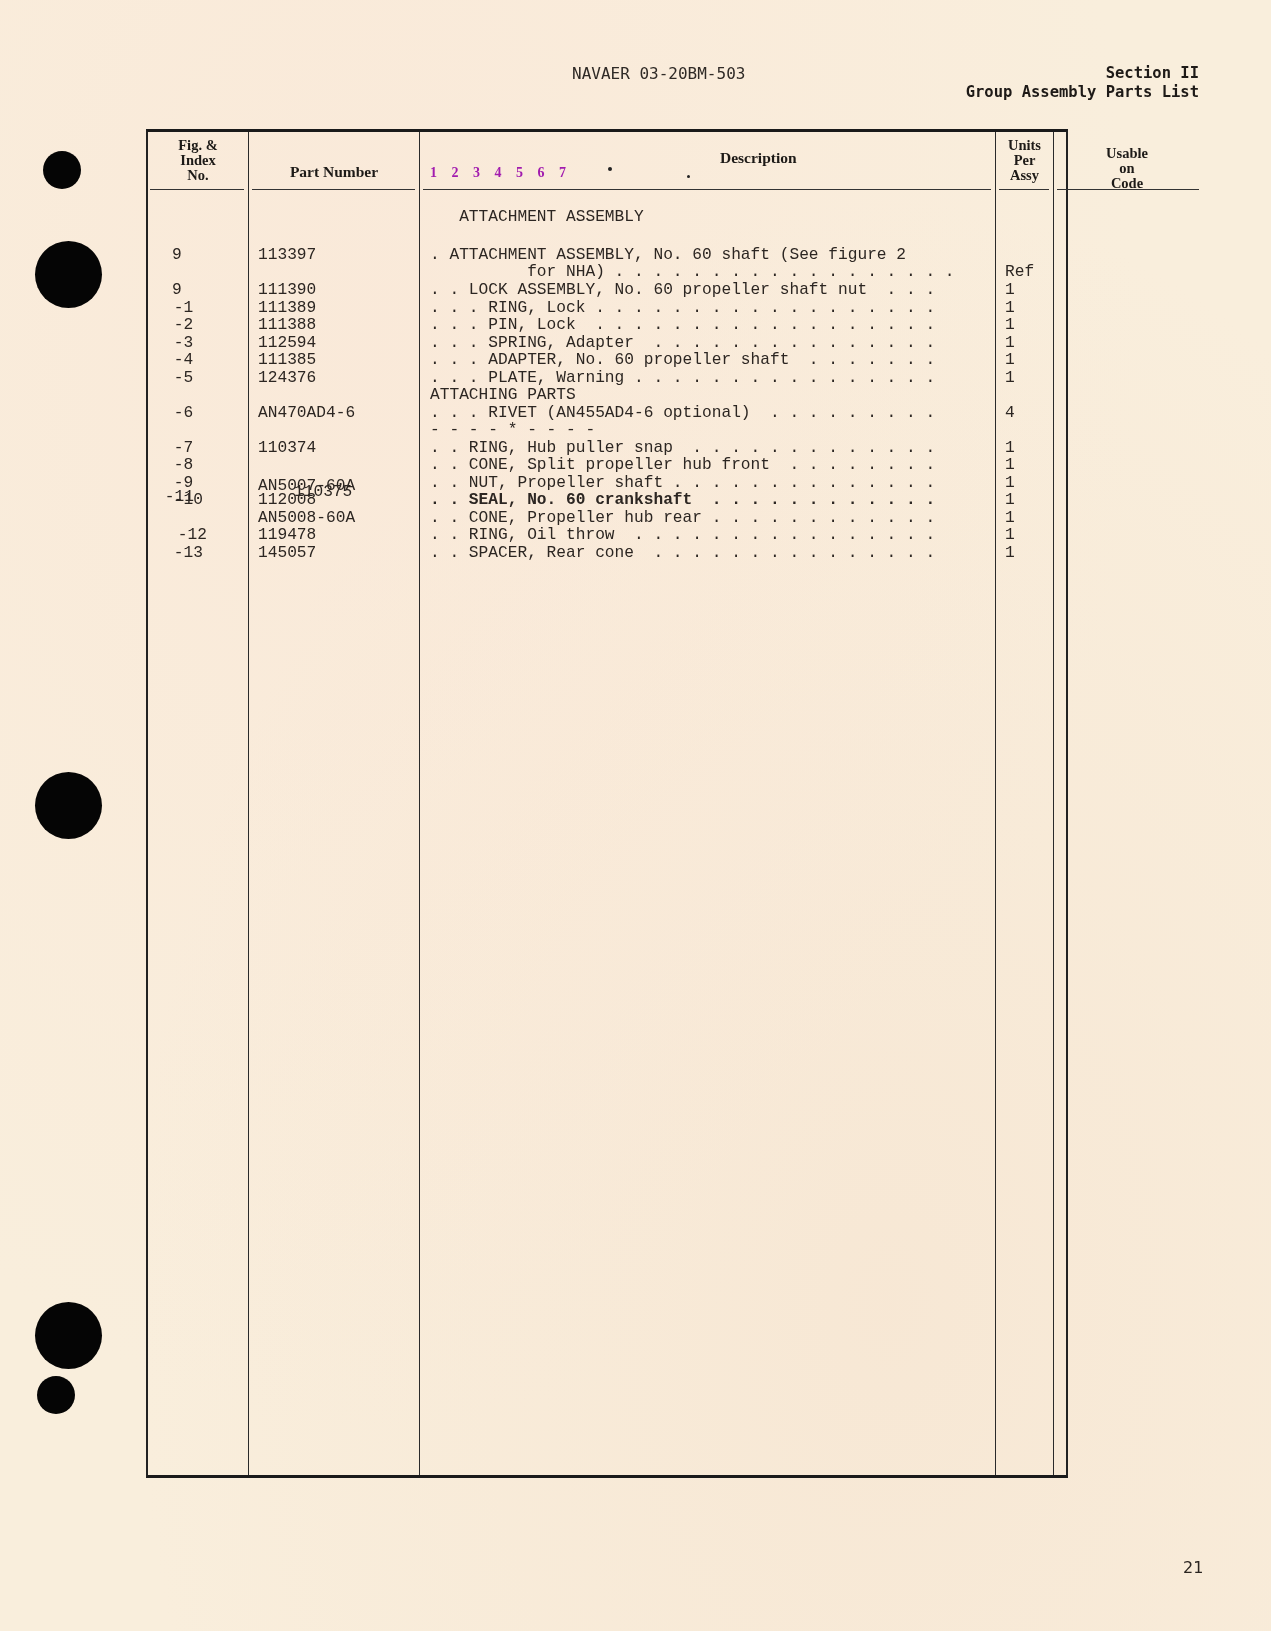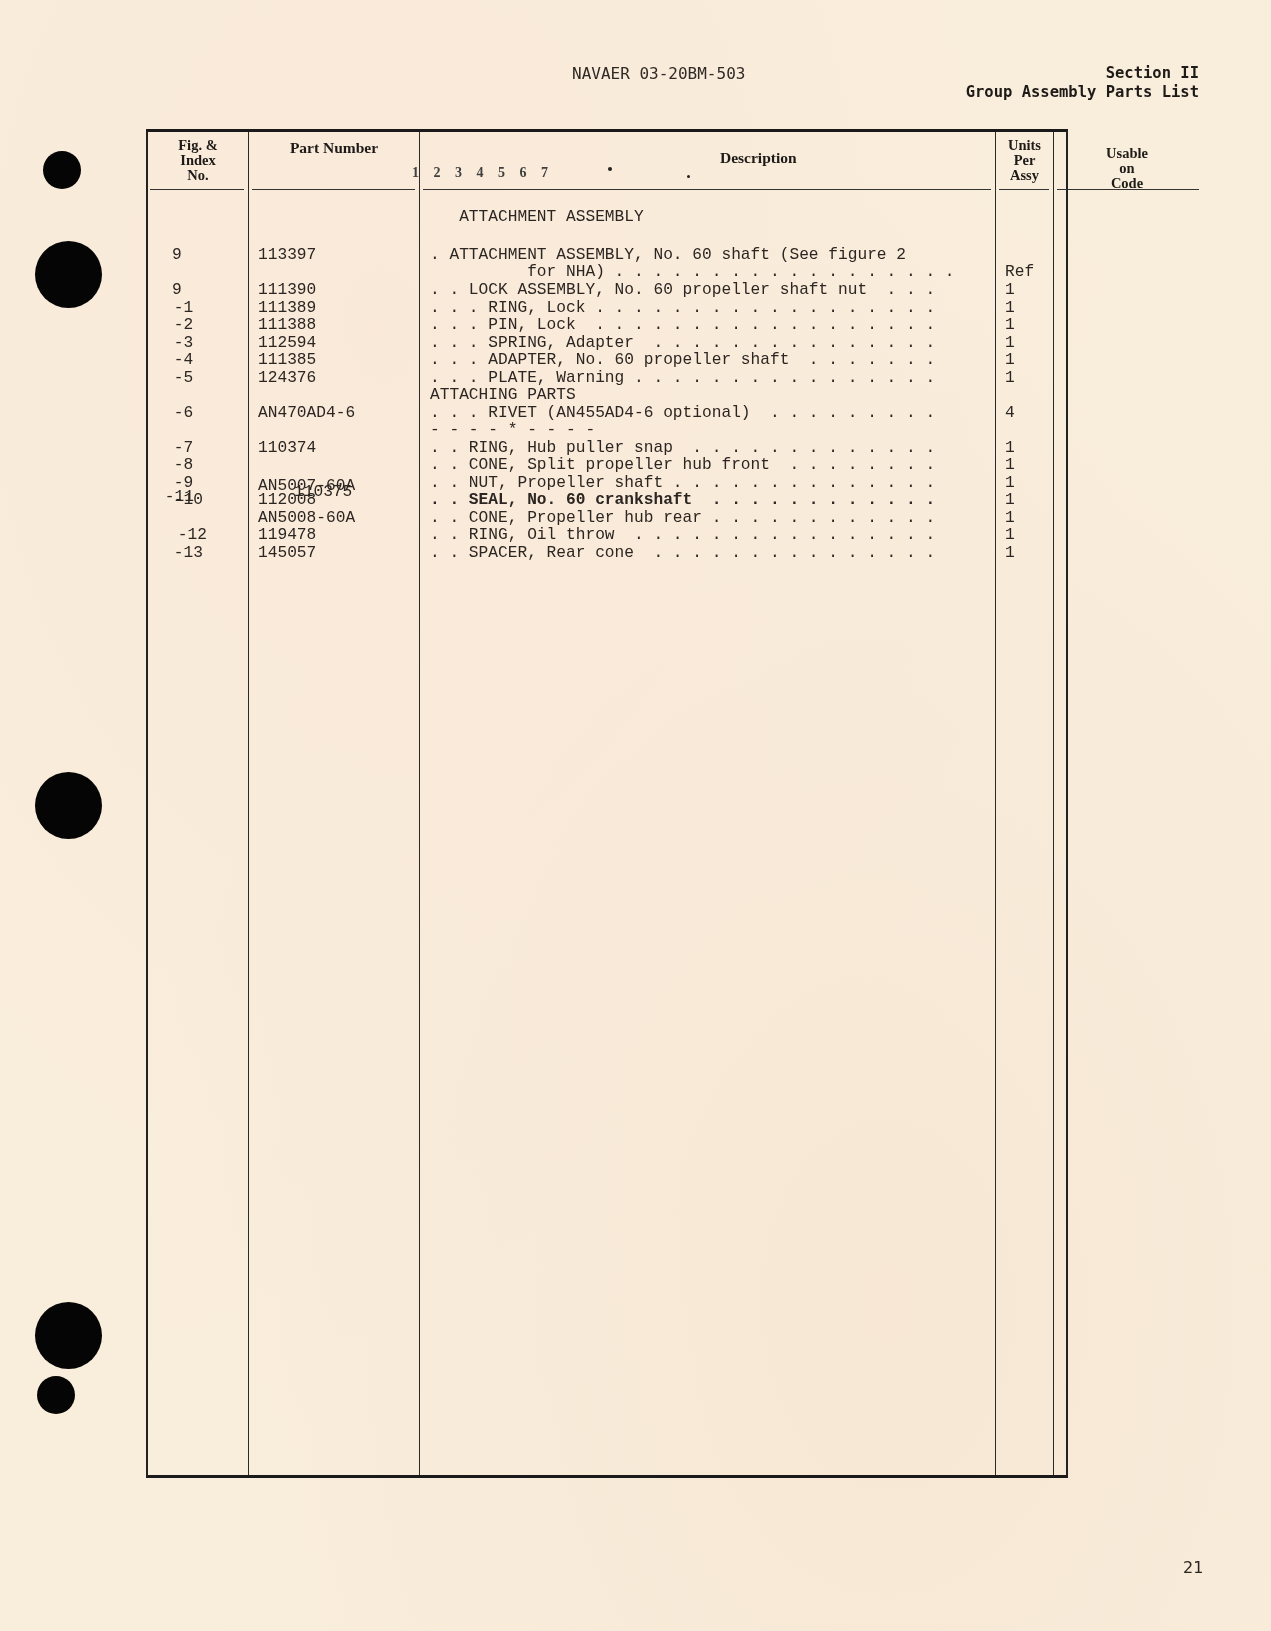--- a/index.html
+++ b/index.html
@@ -28,22 +28,22 @@
     box-sizing: border-box;
   }
   .vline { position: absolute; top: 0; bottom: 0; width: 1px; background: #2a2a2a; }
   .hline { position: absolute; top: 57px; height: 1px; background: #333; }
   .th {
     position: absolute; top: 0; height: 57px; display: flex; flex-direction: column;
     justify-content: center; align-items: center; text-align: center;
     font-family: "Liberation Serif", "DejaVu Serif", serif; font-weight: bold; font-size: 14.5px; line-height: 15px; color: #1d1a17;
   }
   .th-desc-nums {
-    position: absolute; left: 264px; top: 33px;
-    font-family: "Liberation Serif", serif; font-weight: bold; font-size: 14px; letter-spacing: 5.5px; color: #404040;
+    position: absolute; left: 282px; top: 33px;
+    font-family: "Liberation Serif", serif; font-weight: bold; font-size: 14px; letter-spacing: 5.5px; color: #a21caf;
   }
   .th-desc-label {
     position: absolute; left: 572px; top: 17px;
     font-family: "Liberation Serif", serif; font-weight: bold; font-size: 15.5px; color: #1d1a17;
   }
   .dot { position: absolute; width: 4px; height: 4px; border-radius: 50%; background: #222; }
   .rows { position: absolute; left: 0; top: 0; right: 0; }
   .cell {
     position: absolute; white-space: pre; font-size: 16.2px; line-height: 17.6px; color: #2c2622;
     font-family: "Liberation Mono", "DejaVu Sans Mono", monospace;
@@ -83,21 +83,21 @@
   <div class="hline" style="left:104px;width:163px;"></div>
   <div class="hline" style="left:275px;width:568px;"></div>
   <div class="hline" style="left:851px;width:50px;"></div>
   <div class="hline" style="left:909px;width:142px;"></div>
 
   <div class="th" style="left:0;width:100px;">
     <div>Fig. &amp;</div>
     <div>Index</div>
     <div>No.</div>
   </div>
-  <div class="th" style="left:101px;width:170px;justify-content:flex-start;padding-top:8px;box-sizing:border-box;">
+  <div class="th" style="left:101px;width:170px;justify-content:flex-start;padding-top:32px;box-sizing:border-box;">
     <div style="font-size:15.5px;">Part Number</div>
   </div>
   <div class="th-desc-nums">1 2 3 4 5 6 7</div>
   <div class="dot" style="left:460px;top:35px;"></div>
   <div class="th-desc-label">Description</div>
   <div class="dot" style="left:539px;top:43px;width:3px;height:3px;"></div>
   <div class="th" style="left:848px;width:57px;">
     <div>Units</div>
     <div>Per</div>
     <div>Assy</div>

